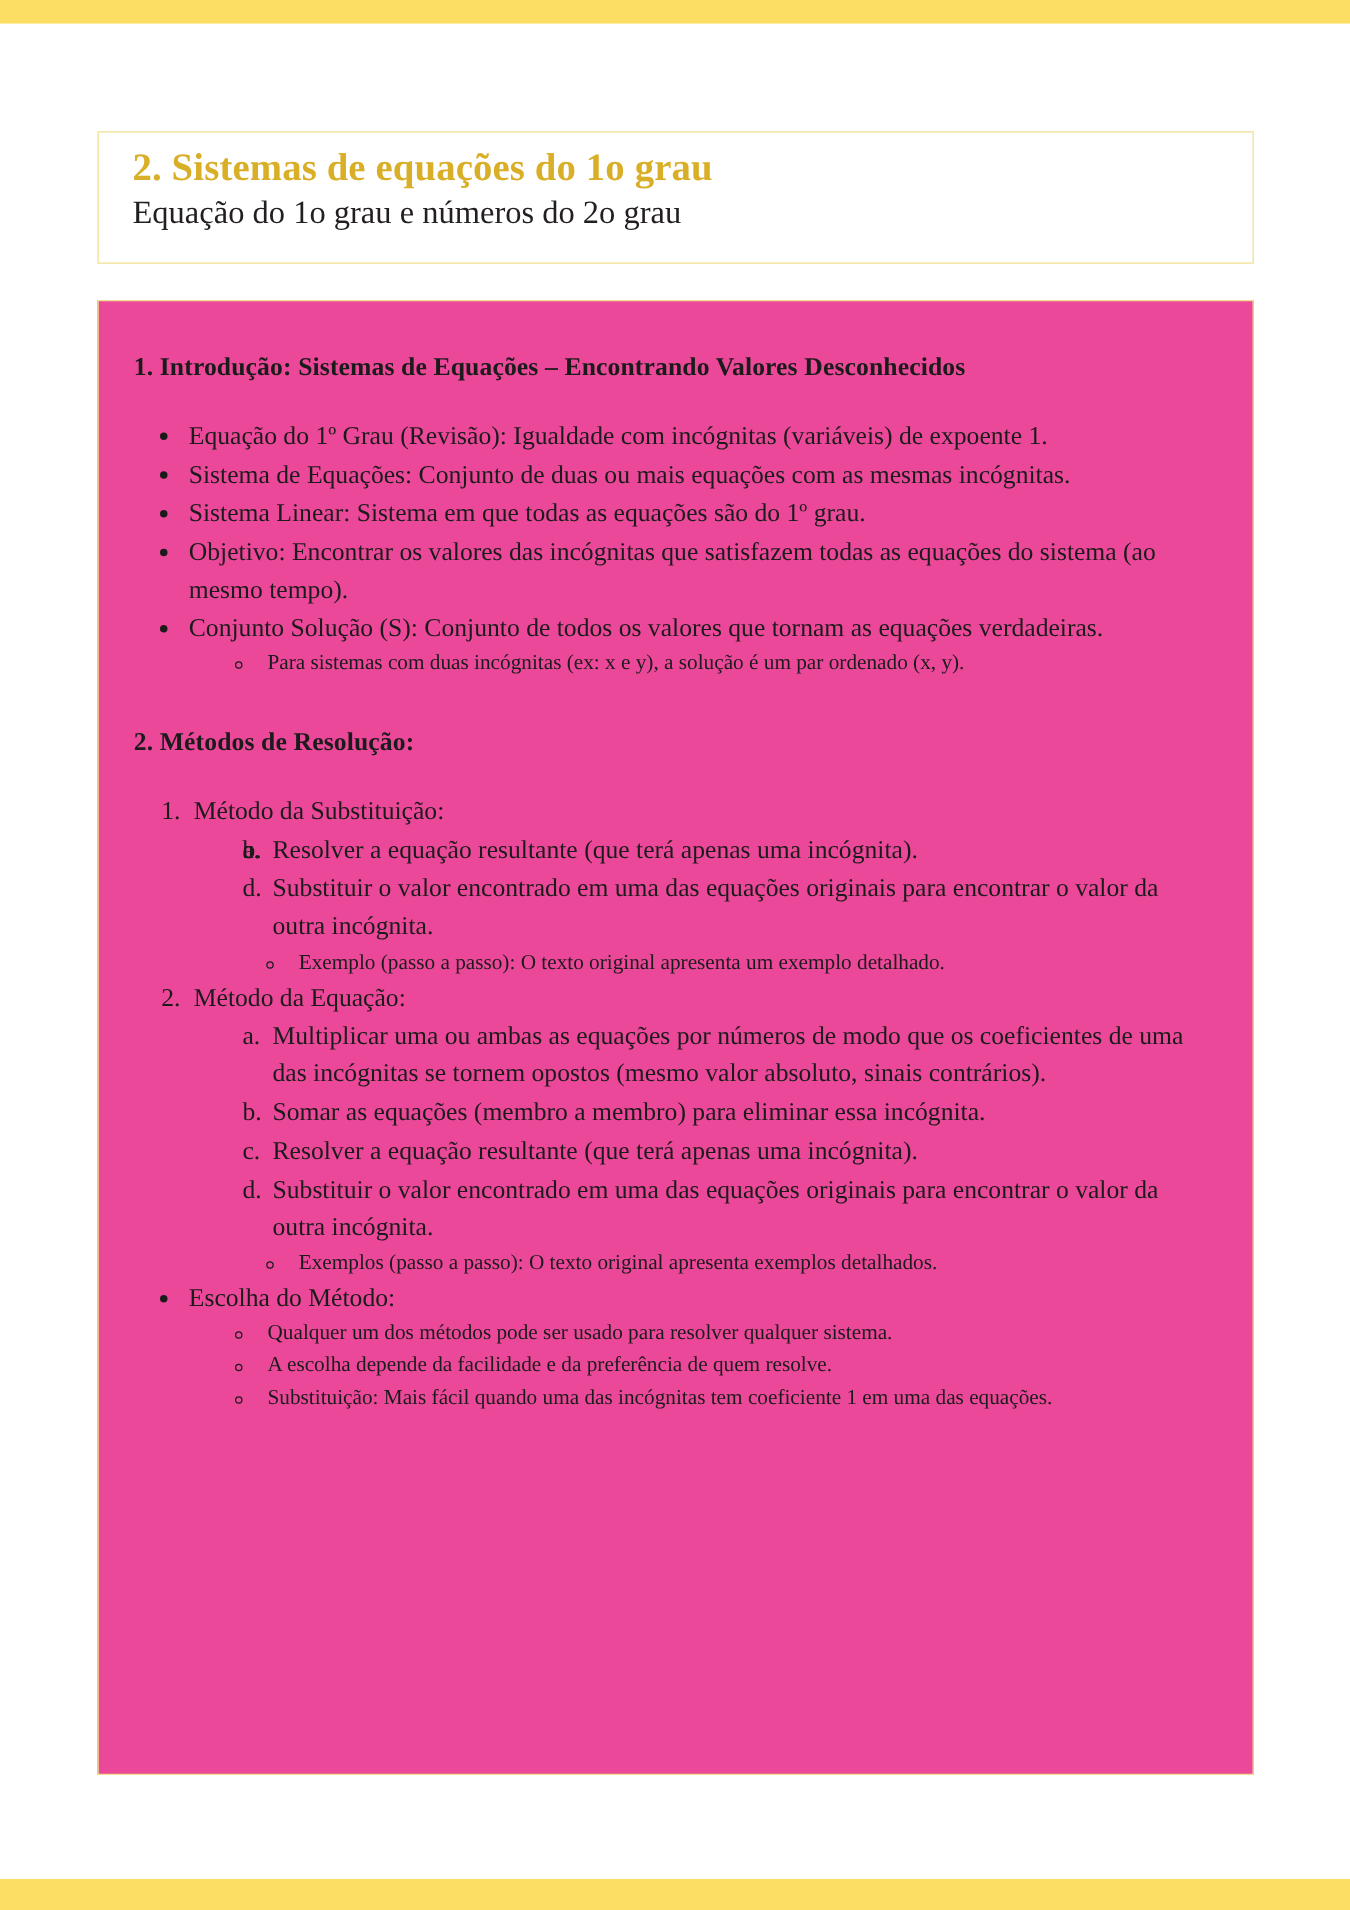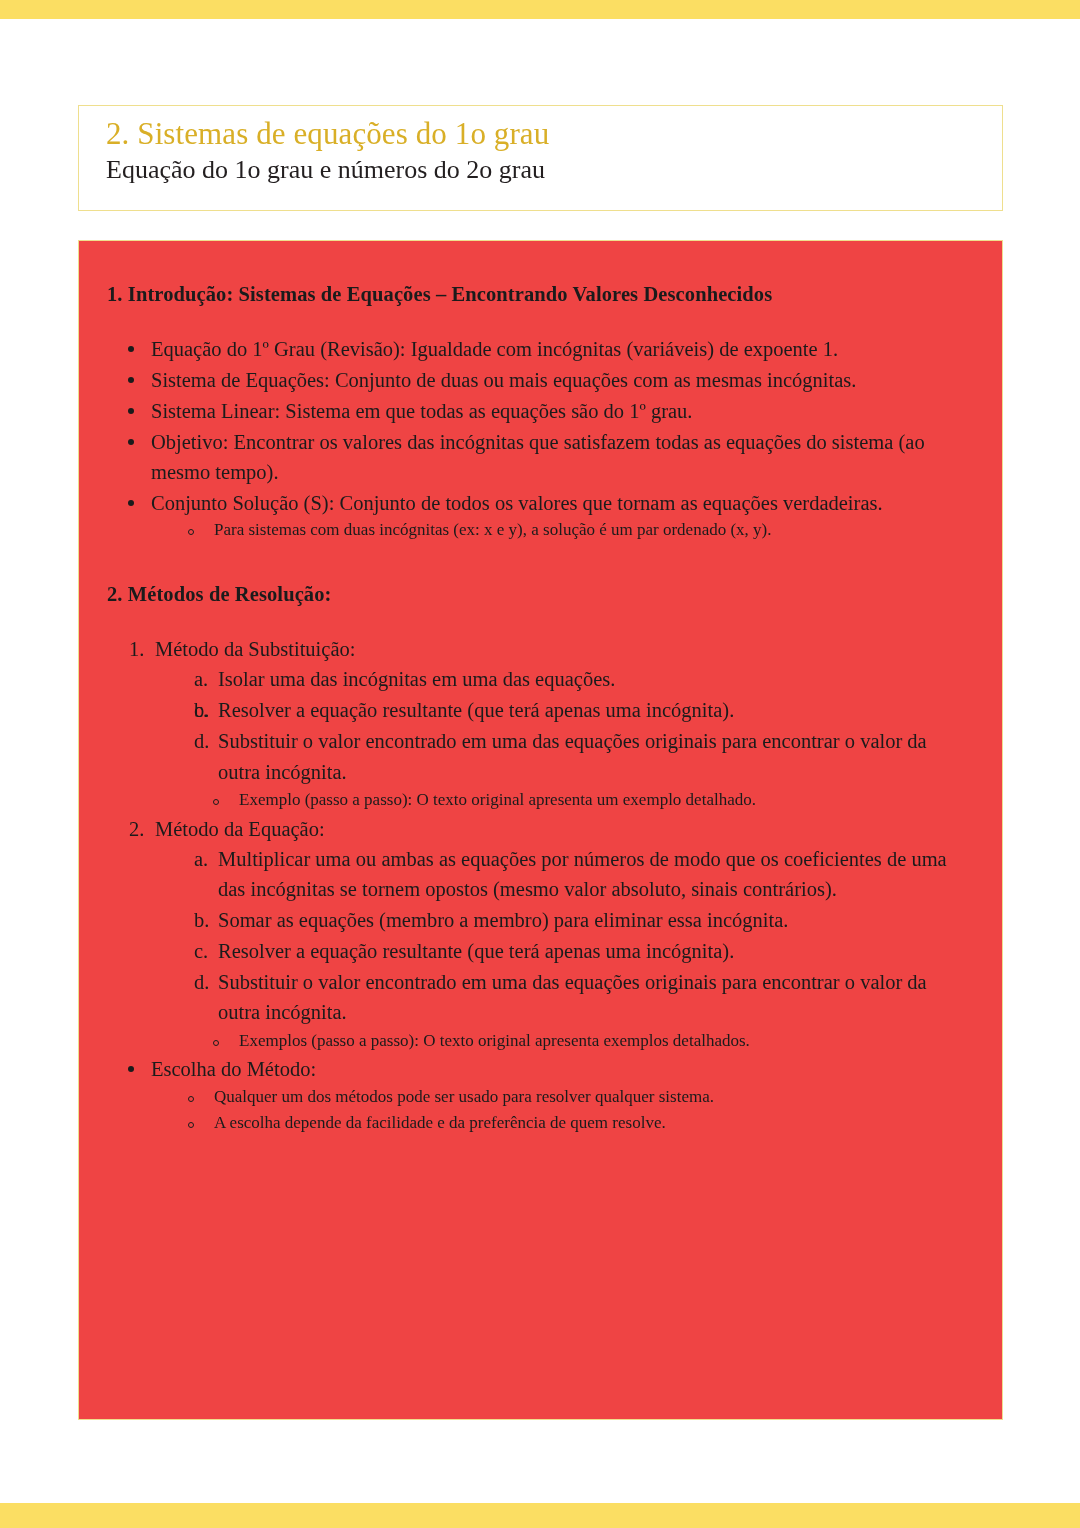--- a/index.html
+++ b/index.html
@@ -42,21 +42,21 @@
     border: 1.5px solid #EFDF8E;
     box-sizing: border-box;
     background: #ffffff;
   }
   .header-inner {
     padding: 11px 0 0 27px;
   }
   .doc-title {
     color: #D9AF27;
     font-size: 31px;
-    font-weight: normal;
+    font-weight: bold;
     line-height: 1.12;
     letter-spacing: 0.1px;
     margin: 0;
     white-space: nowrap;
   }
   .doc-subtitle {
     color: #231f20;
     font-size: 26px;
     font-weight: normal;
     line-height: 1.2;
@@ -66,21 +66,21 @@
 
   
   .content-box {
     position: absolute;
     left: 78px;
     top: 221px;
     width: 925px;
     height: 1180px;
     border: 1.5px solid #EFDF8E;
     box-sizing: border-box;
-    background: #ef4444;
+    background: #ec4899;
     overflow: hidden;
   }
   .content-inner {
     padding: 40px 30px 20px 28px;
   }
 
   h2.section-heading {
     font-size: 20.5px;
     font-weight: bold;
     color: #1b1b1b;
@@ -228,21 +228,20 @@
       <h2 class="section-heading spaced-top">2. Métodos de Resolução:</h2>
 
       <ol class="numbers">
 
         <li class="numbered">
           <span class="marker">1.</span>
           <span>Método da Substituição:</span>
           <ol class="letters">
             <li class="lettered">
               <span class="marker">a.</span>
-              <span>Isolar uma das incógnitas em uma das equações.</span>
             </li>
             <li class="lettered">
               <span class="marker">b.</span>
             </li>
             <li class="lettered">
               <span class="marker">c.</span>
               <span>Resolver a equação resultante (que terá apenas uma incógnita).</span>
             </li>
             <li class="lettered">
               <span class="marker">d.</span>
@@ -288,20 +287,23 @@
       <ul class="bullets">
         <li class="bullet">
           <span>Escolha do Método:</span>
           <ul class="circles indent2">
             <li class="circle">
               <span>Qualquer um dos métodos pode ser usado para resolver qualquer sistema.</span>
             </li>
             <li class="circle">
               <span>A escolha depende da facilidade e da preferência de quem resolve.</span>
             </li>
+            <li class="circle">
+              <span>Substituição: Mais fácil quando uma das incógnitas tem coeficiente 1 em uma das equações.</span>
+            </li>
           </ul>
         </li>
       </ul>
 
     </div>
   </div>
 
 </div>
 
 </body></html>

